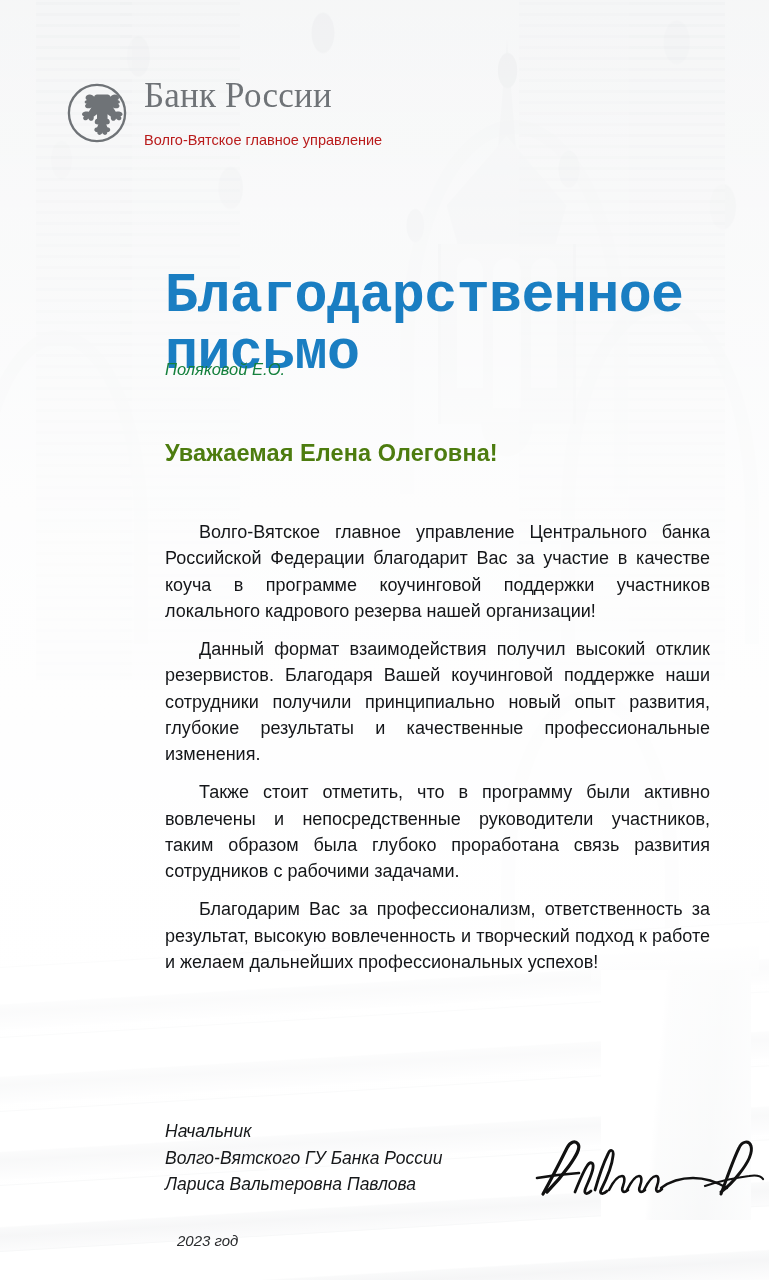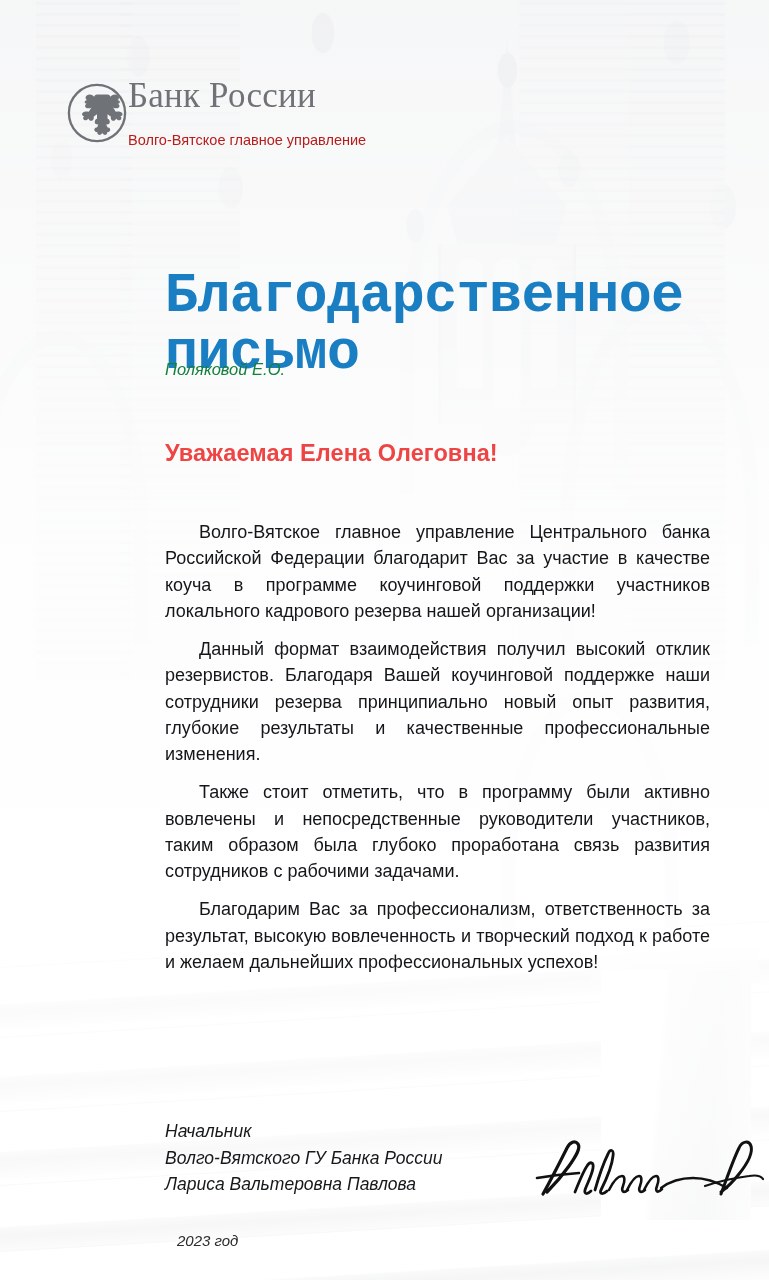--- a/index.html
+++ b/index.html
@@ -164,20 +164,21 @@
   
   .content { position: relative; z-index: 5; }
 
   
   .logo-lockup {
     position: absolute;
     left: 66px;
     top: 76px;
     display: flex;
     align-items: center;
+    gap: 16px;
   }
   .emblem { width: 62px; height: 62px; flex: none; display: block; }
   .logo-text { padding-top: 2px; }
   .logo-title {
     font-family: "Liberation Serif", serif;
     font-size: 35px;
     line-height: 1.04;
     color: #6f7377;
     letter-spacing: .2px;
     white-space: nowrap;
@@ -214,21 +215,21 @@
     font-style: italic;
     color: #15803d;
   }
 
   .salutation {
     position: absolute;
     left: 165px;
     top: 440px;
     font-size: 23.5px;
     font-weight: bold;
-    color: #ef4444;
+    color: #4d7c0f;
     letter-spacing: .1px;
   }
 
   .body-text {
     position: absolute;
     left: 165px;
     top: 519px;
     width: 545px;
   }
   .body-text p {
@@ -334,21 +335,21 @@
       <span class="l1">Благодарственное</span>
       <span class="l2">письмо</span>
     </h1>
 
     <div class="recipient">Поляковой Е.О.</div>
 
     <div class="salutation">Уважаемая Елена Олеговна!</div>
 
     <div class="body-text">
       <p>Волго-Вятское главное управление Центрального банка Российской Федерации благодарит Вас за участие в качестве коуча в программе коучинговой поддержки участников локального кадрового резерва нашей органи­зации!</p>
-      <p>Данный формат взаимодействия получил высокий от­клик резервистов. Благодаря Вашей коучинговой под­держке наши сотрудники резерва принципиально новый опыт развития, глубокие результаты и качественные про­фессиональные изменения.</p>
+      <p>Данный формат взаимодействия получил высокий от­клик резервистов. Благодаря Вашей коучинговой под­держке наши сотрудники получили принципиально новый опыт развития, глубокие результаты и качественные про­фессиональные изменения.</p>
       <p>Также стоит отметить, что в программу были активно вовлечены и непосредственные руководители участни­ков, таким образом была глубоко проработана связь раз­вития сотрудников с рабочими задачами.</p>
       <p>Благодарим Вас за профессионализм, ответствен­ность за результат, высокую вовлеченность и творческий подход к работе и желаем дальнейших профессиональ­ных успехов!</p>
     </div>
 
     <div class="sign-block">
       <div class="sign-lines">
         <div>Начальник</div>
         <div>Волго-Вятского ГУ Банка России</div>
         <div>Лариса Вальтеровна Павлова</div>
       </div>

